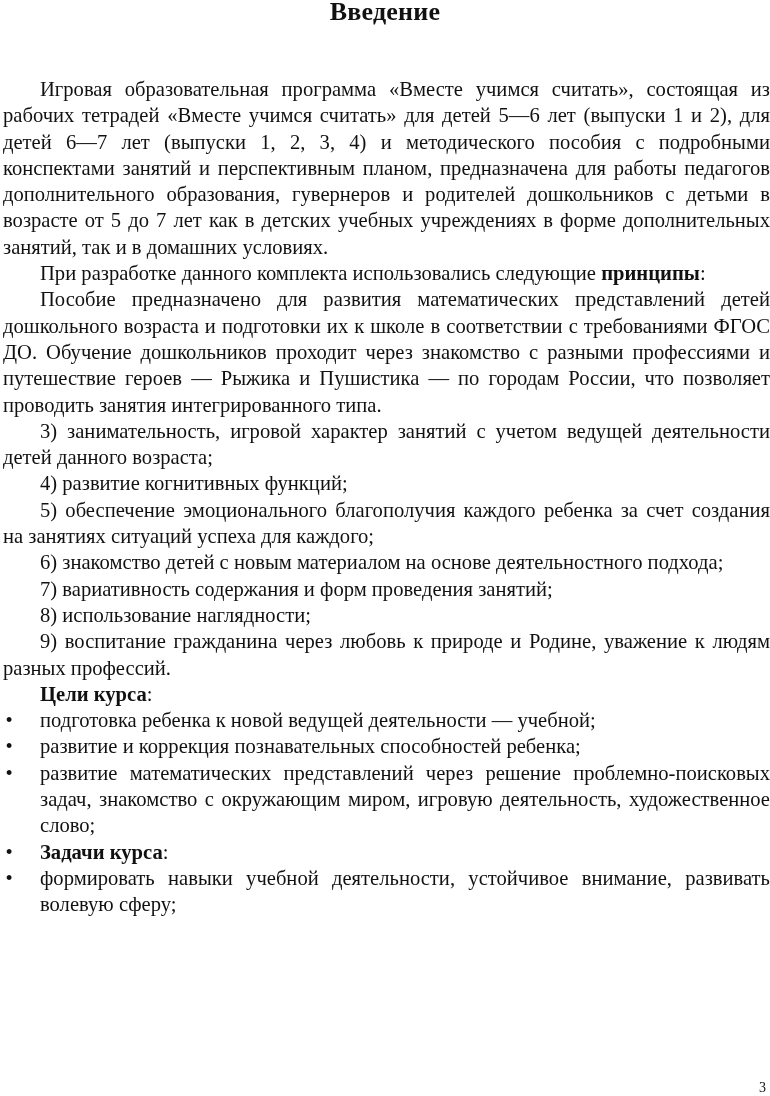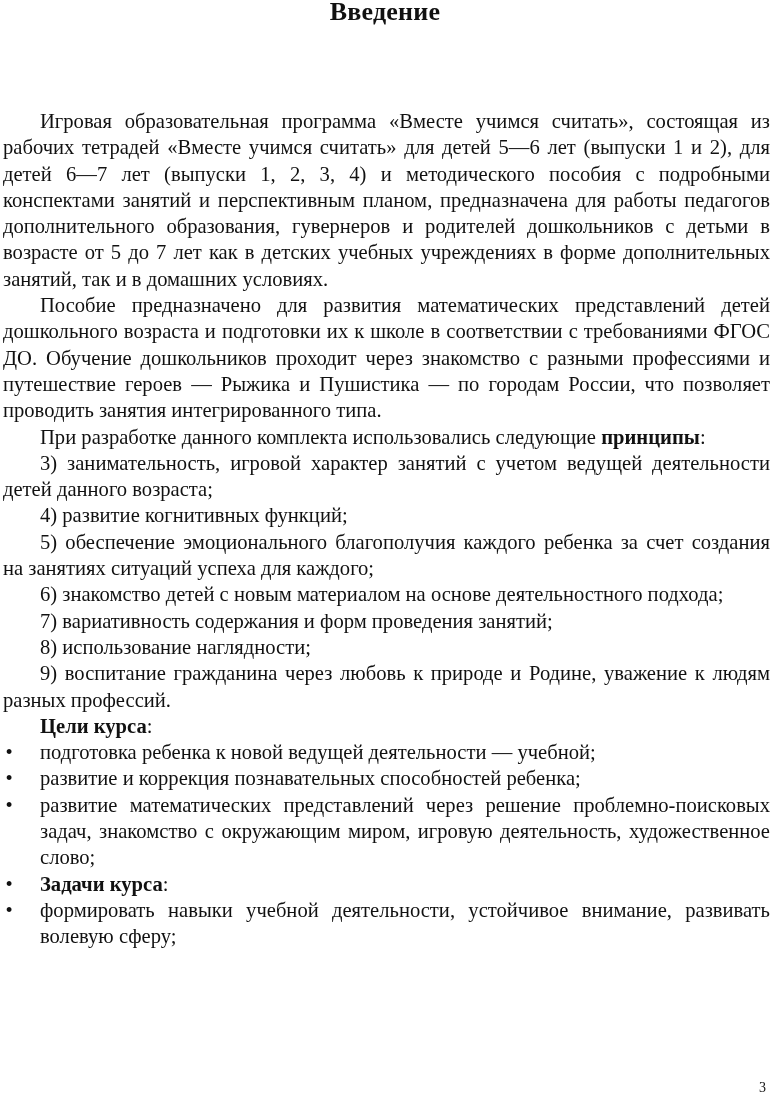--- a/index.html
+++ b/index.html
@@ -1,38 +1,38 @@
 <!DOCTYPE html>
 <html><head>
 <meta charset="utf-8">
 <style>
   html, body { margin: 0; padding: 0; background: #ffffff; }
   body { width: 770px; height: 1096px; position: relative; overflow: hidden;
          font-family: "Liberation Serif", "DejaVu Serif", serif; color: #111111; }
   .title { position: absolute; left: 0; top: -4px; width: 770px; text-align: center;
            font-weight: bold; font-size: 26px; line-height: 32px; letter-spacing: 0.2px; }
   .body { position: absolute; left: 3px; top: 76px; width: 767px; font-size: 20.6px;
-          line-height: 26.3px; text-align: justify; margin-top: 32px; }
+          line-height: 26.3px; text-align: justify; }
   .p { margin: 0; text-indent: 37px; }
   .li-num { margin: 0; text-indent: 37px; }
   .heading { margin: 0; padding-left: 37px; }
   .heading b { font-weight: bold; }
   .bullet { margin: 0; padding-left: 37px; position: relative; text-align: justify; }
   .bullet .dot { position: absolute; left: 0px; top: 0; width: 12px; text-align: center; }
   .pageno { position: absolute; right: 4px; top: 1080px; font-size: 14px; line-height: 16px; }
 </style>
 </head>
 <body>
 
 <div class="title">Введение</div>
 
 <div class="body">
   <p class="p">Игровая образовательная программа «Вместе учимся считать», состоящая из рабочих тетрадей «Вместе учимся считать» для детей 5—6 лет (выпуски 1 и 2), для детей 6—7 лет (выпуски 1, 2, 3, 4) и методического пособия с подробными конспектами занятий и перспективным планом, предназначена для работы педагогов дополнительного образования, гувернеров и родителей дошкольников с детьми в возрасте от 5 до 7 лет как в детских учебных учреждениях в форме дополнительных занятий, так и в домашних условиях.</p>
+  <p class="p"><span>При разработке данного комплекта использовались следующие </span><b>принципы</b><span>:</span></p>
   <p class="p">Пособие предназначено для развития математических представлений детей дошкольного возраста и подготовки их к школе в соответствии с требованиями ФГОС ДО. Обучение дошкольников проходит через знакомство с разными профессиями и путешествие героев — Рыжика и Пушистика — по городам России, что позволяет проводить занятия интегрированного типа.</p>
-  <p class="p"><span>При разработке данного комплекта использовались следующие </span><b>принципы</b><span>:</span></p>
 
   <p class="li-num">3) занимательность, игровой характер занятий с учетом ведущей деятельности детей данного возраста;</p>
   <p class="li-num">4) развитие когнитивных функций;</p>
   <p class="li-num">5) обеспечение эмоционального благополучия каждого ребенка за счет создания на занятиях ситуаций успеха для каждого;</p>
   <p class="li-num">6) знакомство детей с новым материалом на основе деятельностного подхода;</p>
   <p class="li-num">7) вариативность содержания и форм проведения занятий;</p>
   <p class="li-num">8) использование наглядности;</p>
   <p class="li-num">9) воспитание гражданина через любовь к природе и Родине, уважение к людям разных профессий.</p>
 
   <p class="heading"><b>Цели курса</b><span>:</span></p>

